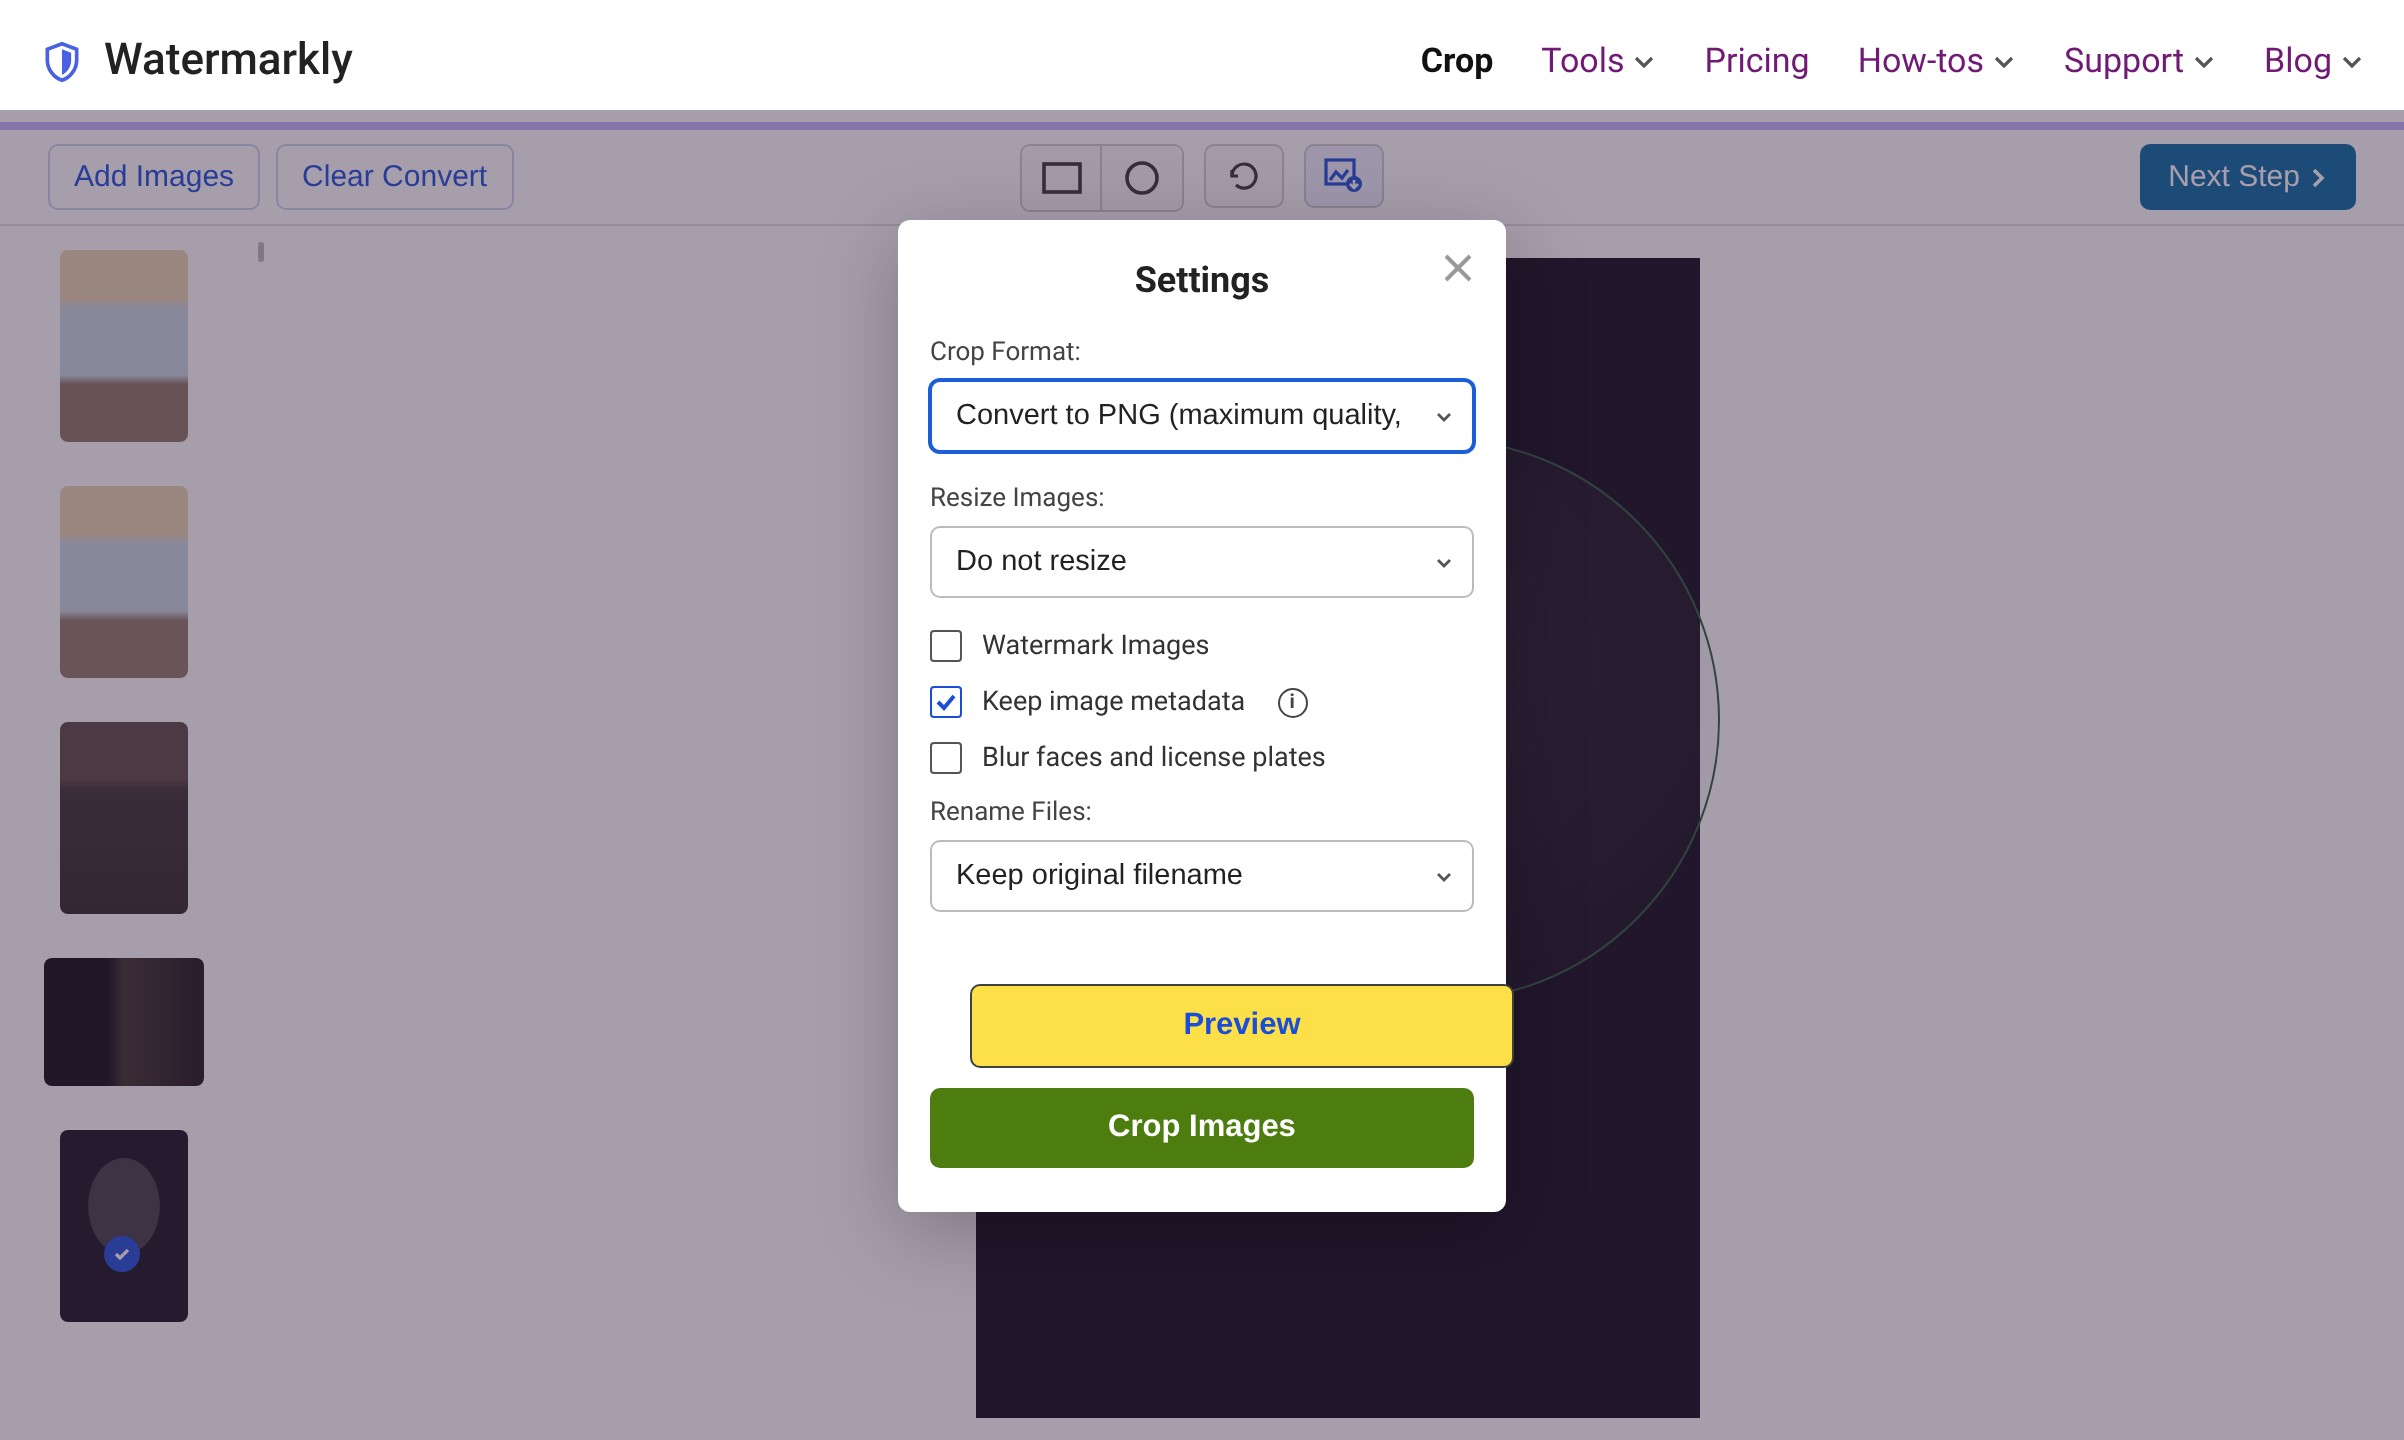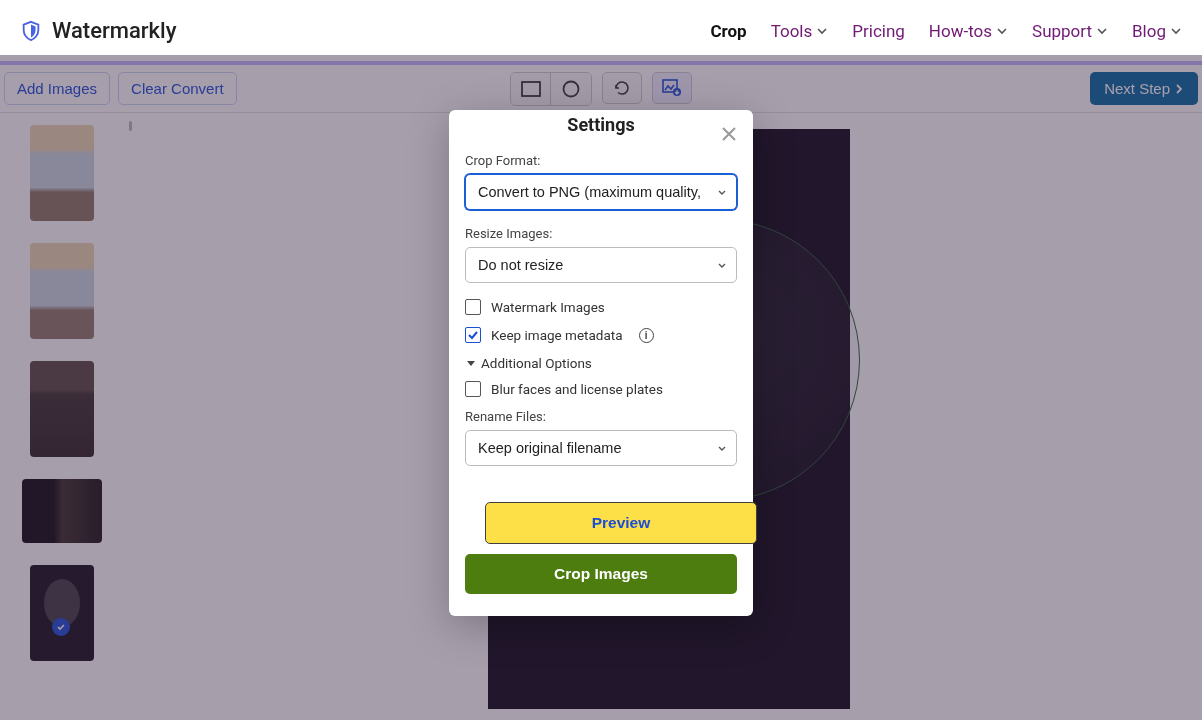--- a/index.html
+++ b/index.html
@@ -55,21 +55,21 @@
 .chevron-down-icon {
   width: 12px;
   height: 12px;
 }
 
 
 .toolbar {
   height: 48px;
   display: flex;
   align-items: center;
-  padding: 0 4px;
+  padding: 0 24px;
   border-bottom: 1px solid #e0e0e0;
   background: #fff;
   position: relative;
   z-index: 5;
 }
 .btn-outline {
   border: 1px solid #c5d3ef;
   color: #1a4ed8;
   background: #fff;
   border-radius: 5px;
@@ -218,21 +218,21 @@
 .modal {
   position: absolute;
   top: 110px;
   left: 50%;
   transform: translateX(-50%);
   width: 304px;
   background: #fff;
   border-radius: 6px;
   box-shadow: 0 10px 40px rgba(0,0,0,0.25);
   z-index: 20;
-  padding: 4px 16px 22px 16px;
+  padding: 20px 16px 22px 16px;
 }
 .modal-title {
   text-align: center;
   font-size: 18px;
   font-weight: 700;
   color: #222;
   margin-bottom: 18px;
 }
 .close-btn {
   position: absolute;
@@ -489,26 +489,20 @@
   <div class="checkbox-row">
     <span class="checkbox checked">
       <svg viewBox="0 0 12 12">
           <path d="M2 6 L5 9 L10 3" stroke="#1a4ed8" stroke-width="2" fill="none"></path>
         </svg>
     </span>
     <span>Keep image metadata</span>
     <span class="info-icon">i</span>
   </div>
 
-  <div class="expand-row">
-    <svg viewBox="0 0 12 12">
-        <path d="M2 4 L6 9 L10 4 Z" fill="#444"></path>
-      </svg>
-    <span>Additional Options</span>
-  </div>
 
   <div class="checkbox-row">
     <span class="checkbox"></span>
     <span>Blur faces and license plates</span>
   </div>
 
   <div class="field-label">Rename Files:</div>
   <div class="select-wrap" style="margin-bottom:26px">
     <button class="select-box">Keep original filename</button>
     <span class="chev"><svg width="10" height="10" viewBox="0 0 10 10">

